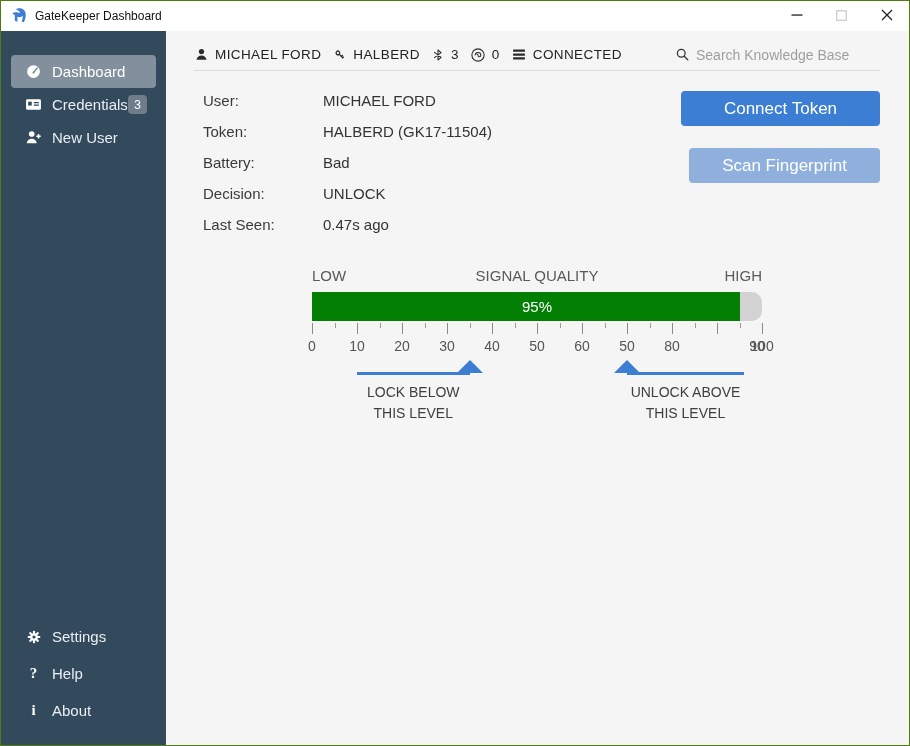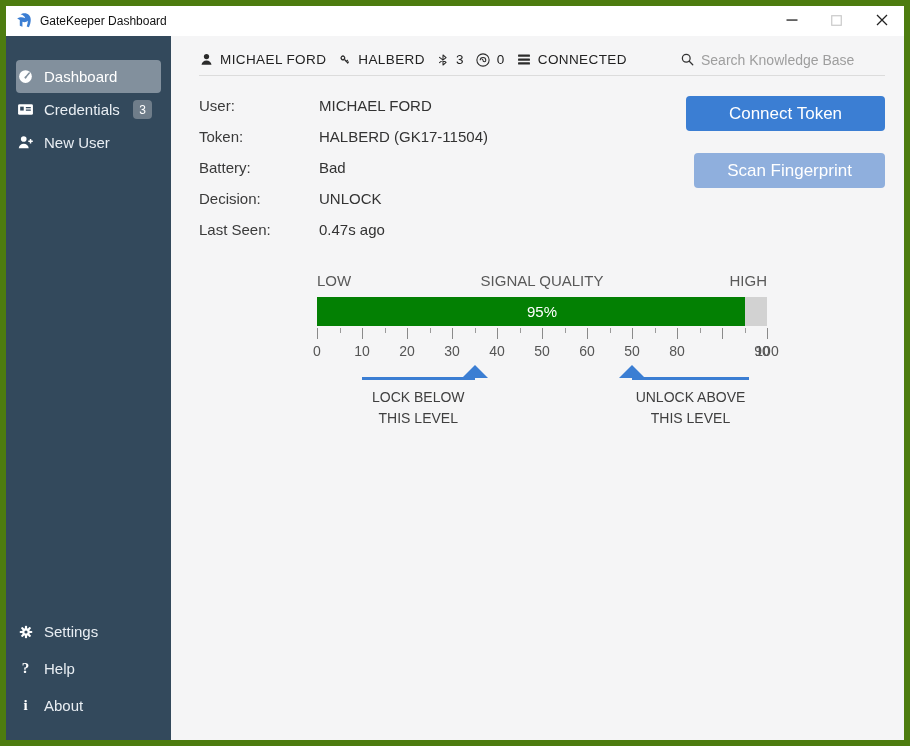--- a/index.html
+++ b/index.html
@@ -1,31 +1,31 @@
 <!DOCTYPE html>
 <html><head>
 <meta charset="utf-8">
 <style>
   * { margin:0; padding:0; box-sizing:border-box; }
   html,body { background:#9fb3c0; }
   body { font-family:"Liberation Sans", sans-serif; }
-  .window { width:910px; height:746px; border:6px solid #4d7c0f; background:#f5f5f6;
+  .window { width:910px; height:746px; border:1px solid #4d7c0f; background:#f5f5f6;
             display:flex; flex-direction:column; overflow:hidden; }
   
   .titlebar { height:30px; flex:0 0 30px; background:#ffffff; display:flex; align-items:center; }
   .app-icon { margin-left:9px; display:flex; }
   .win-title { font-size:12px; color:#111; margin-left:7px; }
   .win-controls { margin-left:auto; display:flex; height:100%; }
   .ctrl-btn { width:45px; height:100%; display:flex; align-items:center; justify-content:center;
               background:transparent; border:none; cursor:pointer; }
   
   .app-body { flex:1; display:flex; min-height:0; }
   .sidebar { width:165px; flex:0 0 165px; background:#33495c; padding-top:24px;
              display:flex; flex-direction:column; }
-  .nav-item { height:33px; display:flex; align-items:center; margin:0 10px; 
+  .nav-item { height:33px; display:flex; align-items:center; margin:0 10px; padding-left:13px;
               border-radius:4px; color:#e9eef3; font-size:15px; cursor:pointer; }
   .nav-item.active { background:#82909d; color:#fff; }
   .nav-icon { width:19px; margin-right:9px; display:flex; justify-content:center; color:#fff; }
   .glyph { width:19px; margin-right:9px; text-align:center; font-weight:bold; font-size:15px;
            font-family:"Liberation Serif", serif; color:#fff; }
   .badge { margin-left:auto; margin-right:9px; background:#6f7d8a; color:#fff; font-size:12px;
            border-radius:4px; min-width:19px; height:19px; display:flex; align-items:center;
            justify-content:center; padding:0 3px; }
   .sidebar-footer { margin-top:auto; padding-bottom:16px; }
   .sidebar-footer .nav-item { height:37px; }
@@ -38,33 +38,33 @@
   .status-item .s-icon { display:flex; margin-right:6px; color:#2b2b2b; }
   .search-box { margin-left:auto; display:flex; align-items:center; width:205px; }
   .search-box .s-icon { display:flex; margin-right:6px; color:#333; }
   .search-box input { border:none; outline:none; background:transparent; font-size:14px;
                       color:#a16207; width:180px; font-family:inherit; }
   .search-box input::placeholder { color:#9e9e9e; }
   
   .details { display:flex; margin-top:14px; }
   .fields { flex:1; }
   .field-row { display:flex; height:31px; align-items:center; font-size:15px; color:#333; }
-  .field-label { width:120px; color:#3a3a3a; }
+  .field-label { width:120px; color:#3a3a3a;margin-left:9px; }
   .buttons-col { width:199px; display:flex; flex-direction:column; margin-top:6px; }
   .btn { height:35px; border:none; border-radius:4px; color:#fff; font-size:17px;
          font-family:inherit; cursor:pointer; }
   .btn.primary { background:#3b7ed3; }
   .btn.secondary { background:#8fafdd; margin-top:22px;margin-left:8px; }
   
   .signal { width:450px; margin-left:118px; margin-top:27px; }
   .signal-header { position:relative; display:flex; font-size:15px; color:#595959;
                    height:20px; margin-bottom:5px; }
   .sh-title { position:absolute; left:50%; transform:translateX(-50%); }
   .sh-high { margin-left:auto; }
-  .signal-bar { position:relative; height:29px; background:#d2d2d2; }
+  .signal-bar { position:relative; height:29px; background:#d2d2d2;border-radius:10px; }
   .fill { position:absolute; left:0; top:0; bottom:0; background:#038003; }
   .bar-label { position:absolute; left:0; width:100%; text-align:center; line-height:29px;
                color:#fff; font-size:15px; }
   .ruler { position:relative; height:13px; margin-top:2px; }
   .tick { position:absolute; top:0; width:1px; background:#8a8a8a; }
   .tick.major { height:11px; }
   .tick.minor { height:5px; background:#9b9b9b; }
   .scale-labels { position:relative; height:18px; font-size:14px; color:#555; margin-top:2px; }
   .scale-label { position:absolute; top:0; transform:translateX(-50%); }
   .sliders { position:relative; height:84px; margin-top:3px; }

